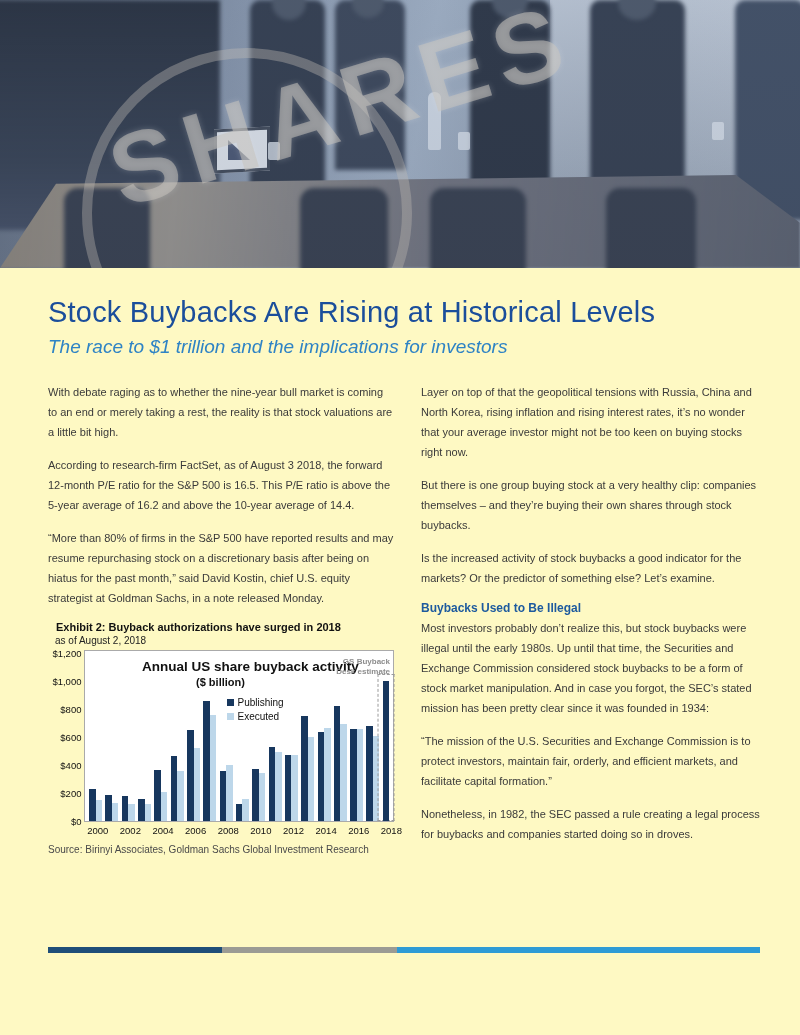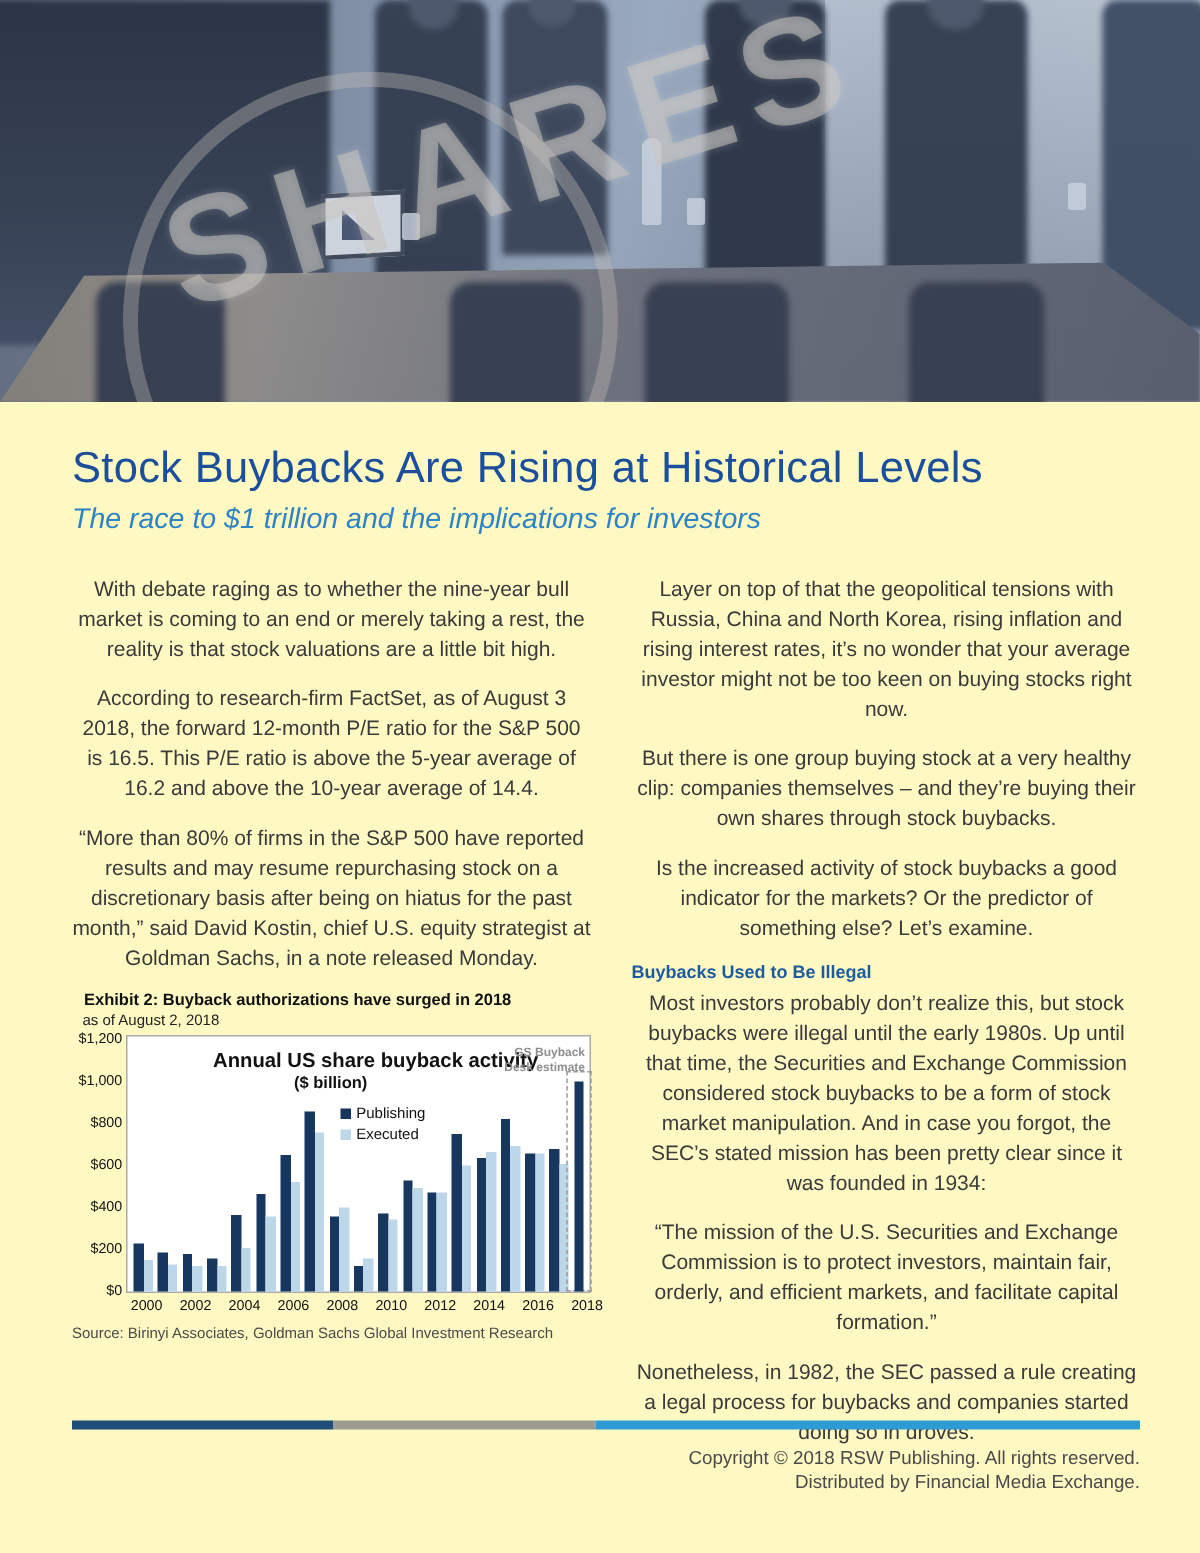--- a/index.html
+++ b/index.html
@@ -41,21 +41,21 @@
   .hero-tint { left:0; top:0; width:800px; height:268px;
                background:linear-gradient(180deg,rgba(110,130,165,.18),rgba(90,105,135,.22)); }
 
   
   .content { position:absolute; left:48px; top:296px; width:713px; }
   .title { font-size:29px; color:#1b4e9b; letter-spacing:.2px; }
   .subtitle { font-size:19px; font-style:italic; color:#2e83c5; margin-top:7px; }
   .columns { display:flex; margin-top:24px; }
   .col-left  { width:346px; margin-right:27px; }
   .col-right { width:340px; }
-  .col p { font-size:14px; line-height:20px; color:#3a3a3a; margin-bottom:13px;text-align:center; }
+  .col p { font-size:11px; line-height:20px; color:#3a3a3a; margin-bottom:13px; }
   .sec-head { font-size:12px; font-weight:bold; color:#1d5a9e; margin:2px 0 3px 0; }
 
   
   .chart-wrap { margin-top:9px; }
   .exhibit-title { font-size:11px; font-weight:bold; color:#111; margin-left:8px; }
   .exhibit-date  { font-size:10px; color:#222; margin:2px 0 4px 7px; }
   .chart-row { display:flex; }
   .yaxis { position:relative; width:37px; height:172px; }
   .yaxis div { position:absolute; right:3px; font-size:9.5px; color:#111; transform:translateY(-50%); }
   .plot { position:relative; width:314px; height:172px; border:1px solid #aaa; background:#fff; }
@@ -274,19 +274,15 @@
       </div>
     </div>
   </div>
 
   <div class="footer">
     <div class="fbar">
       <div class="fseg0" style="background: rgb(31, 78, 121);"></div>
       <div class="fseg1" style="background: rgb(155, 155, 148);"></div>
       <div class="fseg2" style="background: rgb(46, 155, 213);"></div>
     </div>
-    <div class="ftext">
-      <div>Copyright © 2018 RSW Publishing. All rights reserved.</div>
-      <div>Distributed by Financial Media Exchange.</div>
-    </div>
   </div>
 
 </div>
 
 </body></html>

